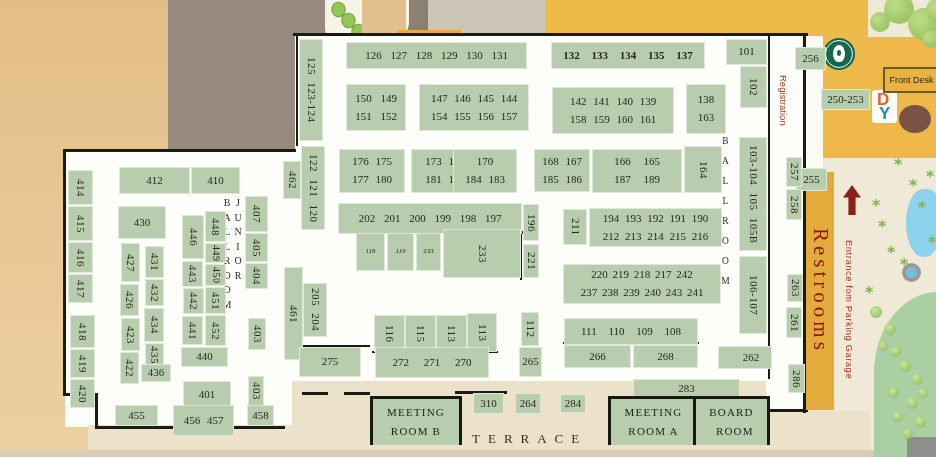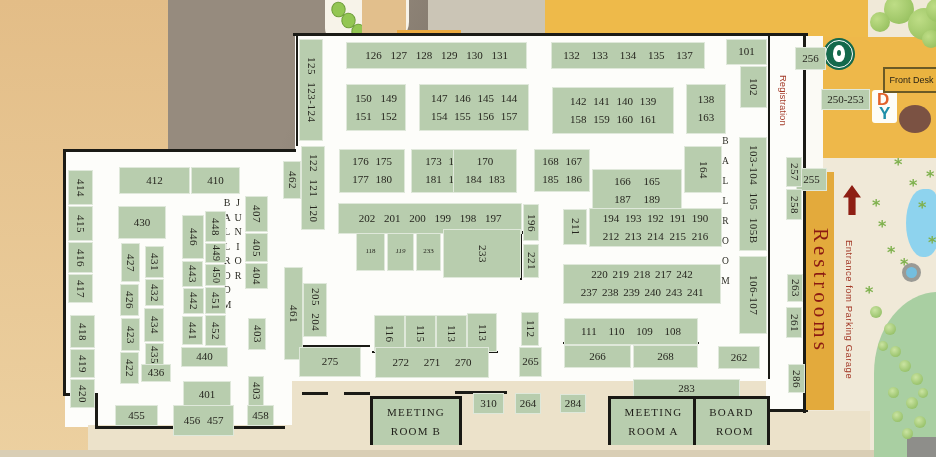--- a/index.html
+++ b/index.html
@@ -139,29 +139,30 @@
     <span class="d">D</span>
     <span class="y">Y</span>
   </div>
   <div class="deco" style="left:899px;top:105px;width:32px;height:28px;background:#7b5243;border-radius:50%;"></div>
   <div class="frontdesk deco">
     <span>Front Desk</span>
   </div>
 
   <div class="vtext upright junior-lbl">JUNIOR BALLROOM</div>
   <div class="vtext upright ballroom-lbl">BALLROOM</div>
+  <div class="terrace-lbl">TERRACE</div>
 
   <div id="booth-layer">
       <div class="booth rot" style="left: 299px; top: 39px; width: 24px; height: 102px;">
         <span>125 123-124</span>
       </div>
       <div class="booth" style="left: 346px; top: 42px; width: 181px; height: 27px; word-spacing: 6px;">
         <span>126 127 128 129 130 131</span>
       </div>
-      <div class="booth" style="left: 551px; top: 42px; width: 154px; height: 27px; word-spacing: 9px;">
+      <div class="booth" style="left: 551px; top: 42px; width: 154px; height: 27px; word-spacing: 9px; font-weight: bold;">
         <span>132 133 134 135 137</span>
       </div>
       <div class="booth" style="left: 726px; top: 39px; width: 41px; height: 26px;">
         <span>101</span>
       </div>
       <div class="booth rot" style="left: 740px; top: 66px; width: 27px; height: 42px;">
         <span>102</span>
       </div>
       <div class="booth" style="left: 346px; top: 84px; width: 60px; height: 47px; word-spacing: 6px;">
         <span>150 149
@@ -191,21 +192,21 @@
 181 182</span>
       </div>
       <div class="booth" style="left: 453px; top: 149px; width: 64px; height: 44px;">
         <span>170
 184 183</span>
       </div>
       <div class="booth" style="left: 534px; top: 149px; width: 56px; height: 43px;">
         <span>168 167
 185 186</span>
       </div>
-      <div class="booth" style="left: 592px; top: 149px; width: 90px; height: 44px; word-spacing: 10px; margin-top: 20px;">
+      <div class="booth" style="left: 592px; top: 149px; width: 90px; height: 44px; word-spacing: 10px;">
         <span>166 165
 187 189</span>
       </div>
       <div class="booth rot" style="left: 684px; top: 146px; width: 38px; height: 47px;">
         <span>164</span>
       </div>
       <div class="booth" style="left: 338px; top: 203px; width: 184px; height: 31px; word-spacing: 6px;">
         <span>202 201 200 199 198 197</span>
       </div>
       <div class="booth rot" style="left: 523px; top: 204px; width: 16px; height: 37px;">
@@ -278,21 +279,21 @@
       </div>
       <div class="booth" style="left: 564px; top: 318px; width: 134px; height: 27px; word-spacing: 9px;">
         <span>111 110 109 108</span>
       </div>
       <div class="booth" style="left: 564px; top: 345px; width: 67px; height: 23px;">
         <span>266</span>
       </div>
       <div class="booth" style="left: 633px; top: 345px; width: 65px; height: 23px;">
         <span>268</span>
       </div>
-      <div class="booth" style="left: 718px; top: 346px; width: 42px; height: 23px;">
+      <div class="booth" style="left: 718px; top: 346px; width: 42px; height: 23px; padding-left: 12px;">
         <span>262</span>
       </div>
       <div class="booth" style="left: 633px; top: 379px; width: 107px; height: 19px;">
         <span>283</span>
       </div>
       <div class="booth" style="left: 560px; top: 394px; width: 26px; height: 19px;">
         <span>284</span>
       </div>
       <div class="booth" style="left: 515px; top: 393px; width: 26px; height: 21px;">
         <span>264</span>

